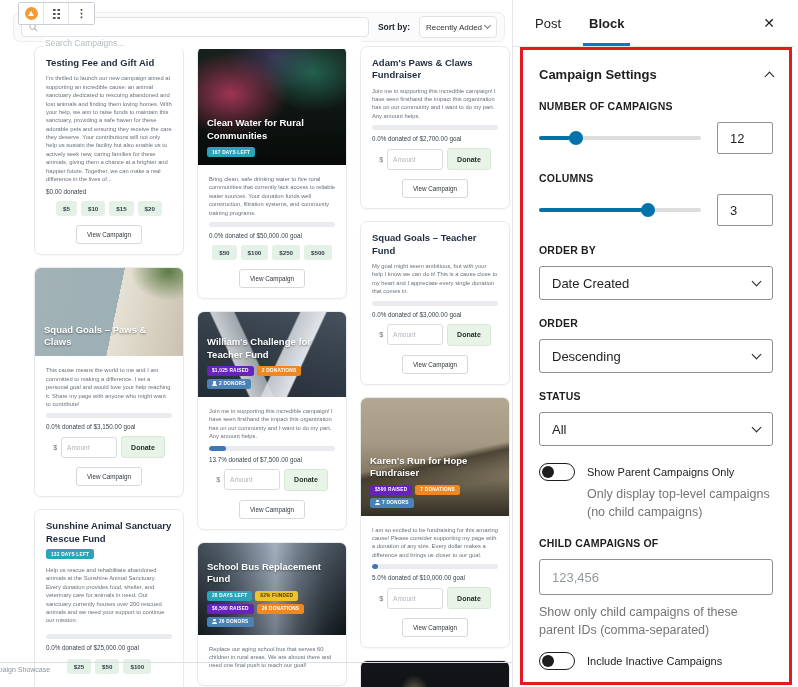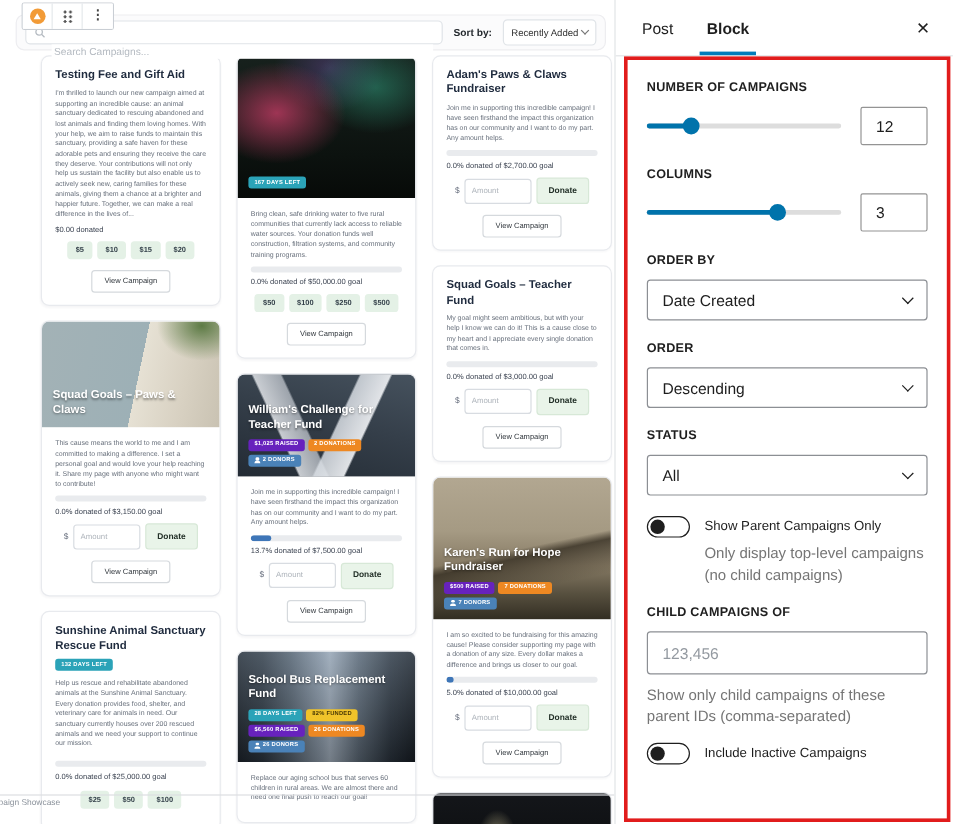--- a/index.html
+++ b/index.html
@@ -220,20 +220,21 @@
           </div>
 
         </div>
       </article>
     </div>
 
     <div class="col">
 
       <article class="card">
         <div class="card-img img-aurora">
+          <h3 class="img-title">Clean Water for Rural Communities</h3>
           <div class="badges">
               <span class="badge teal">167 DAYS LEFT</span>
             </div>
         </div>
         <div class="card-body">
           <p class="desc">Bring clean, safe drinking water to five rural communities that currently lack access to reliable water sources. Your donation funds well construction, filtration systems, and community training programs.</p>
           <div class="progress">
               <i style="width:0%"></i>
             </div>
           <div class="meta">0.0% donated of $50,000.00 goal</div>
@@ -370,20 +371,24 @@
 
 <div class="sidebar">
 
   <div class="sb-header">
     <div class="tab">Post</div>
     <div class="tab active">Block</div>
     <div class="close-btn">✕</div>
   </div>
 
   <div class="panel" style="border-color:#e11c1c;">
+    <div class="panel-head">
+      <span class="panel-title">Campaign Settings</span>
+      <span class="chev up"></span>
+    </div>
 
     <div class="f-label">Number of Campaigns</div>
     <div class="slider-row">
       <div class="range">
         <span class="fill" style="width:23%"></span>
         <span class="thumb" style="left:23%"></span>
       </div>
       <input class="num-input" value="12" style="">
     </div>
 

